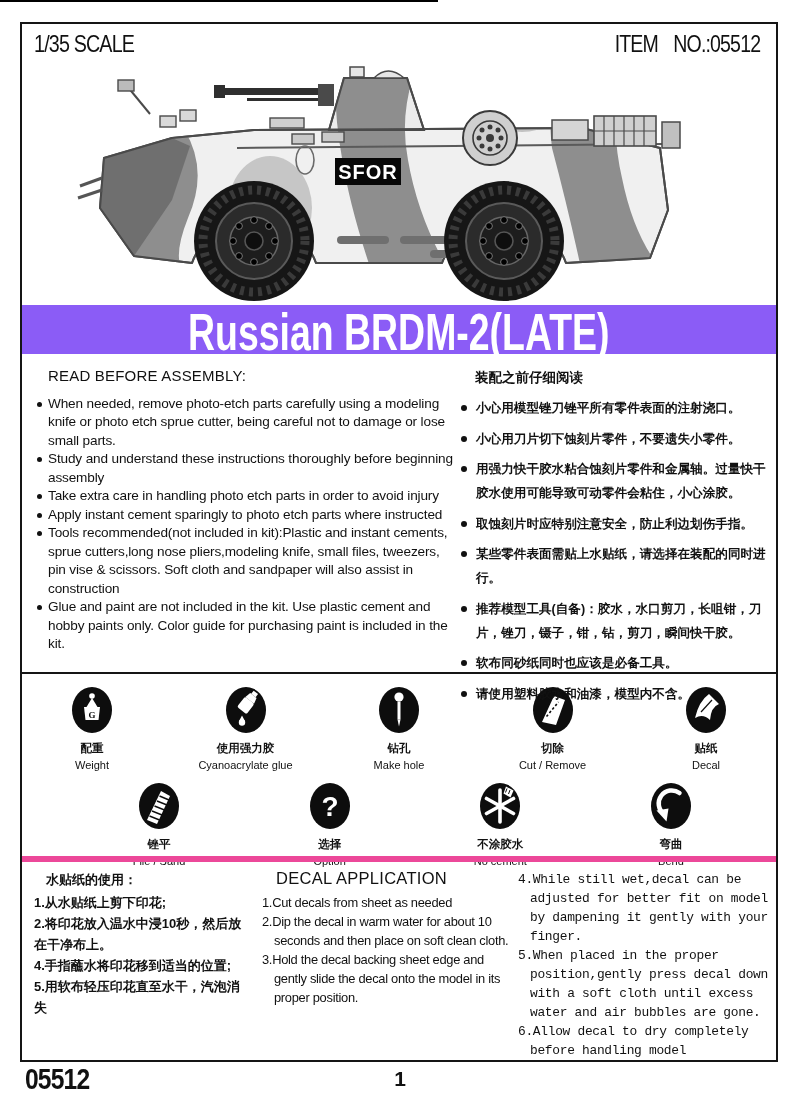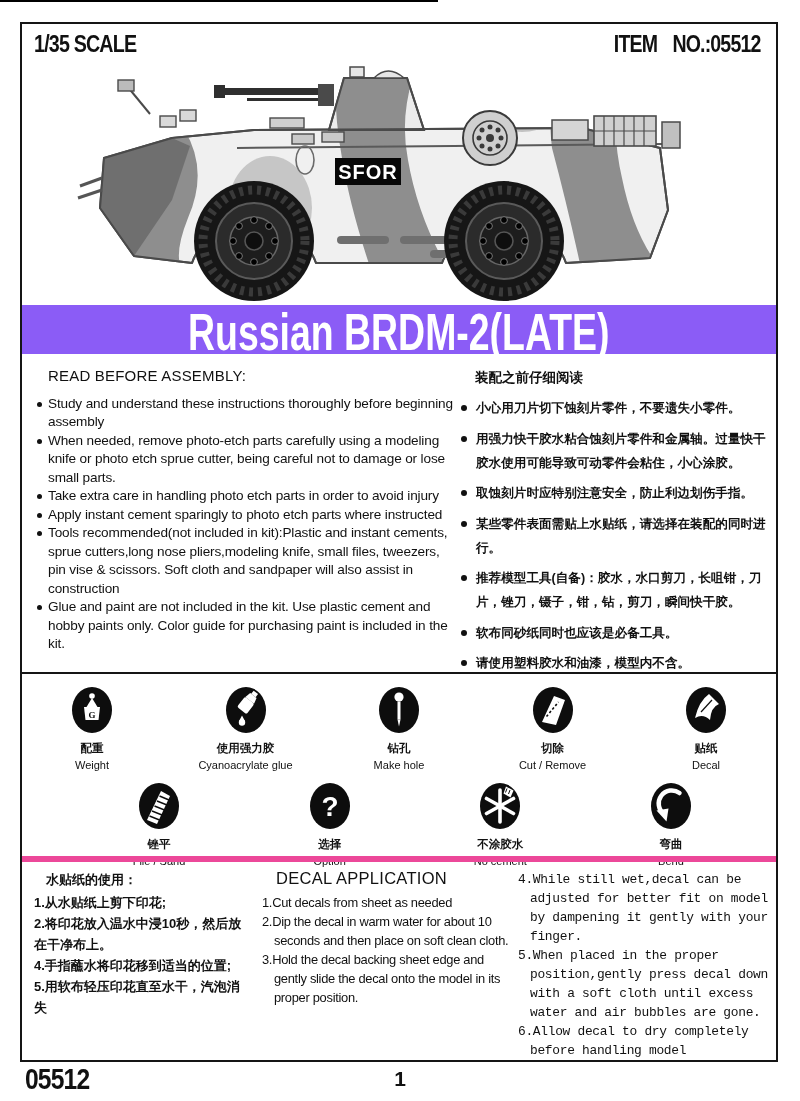--- a/index.html
+++ b/index.html
@@ -3,21 +3,21 @@
 <meta charset="utf-8">
 <style>
   html,body{margin:0;padding:0;background:#fff;}
   .page{position:relative;width:800px;height:1101px;background:#fff;overflow:hidden;
         font-family:"Liberation Sans",sans-serif;color:#111;}
   .scan-line{position:absolute;left:0;top:0;width:438px;height:2px;background:#000;}
   .frame{position:absolute;left:20px;top:22px;width:758px;height:1040px;border:2px solid #151515;
          box-sizing:border-box;display:flex;flex-direction:column;}
   
   .hdr{height:44px;display:flex;justify-content:space-between;align-items:center;
-       padding:6px 16px 0 12px;font-weight:bold;}
+       padding:6px 16px 0 12px;font-weight:normal;}
   .hdr .scale{font-size:24px;letter-spacing:-1px;transform:scaleX(.82);transform-origin:left center;display:inline-block;}
   .hdr .itemno{font-size:23px;letter-spacing:-1px;transform:scaleX(.85);transform-origin:right center;display:inline-block;white-space:nowrap;}
   .hdr .itemno .gap{display:inline-block;width:18px;}
   
   .art{height:247px;position:relative;}
   .art svg{display:block;}
   
   .titlebar{height:91px;background:#8b5cf6;color:#fff;overflow:hidden;}
   .titlebar .t-en{margin:2px 0 0 0;text-align:center;font-size:52px;font-weight:bold;line-height:50px;}
   .titlebar .t-en span{display:inline-block;transform:scaleX(.72);transform-origin:center;white-space:nowrap;letter-spacing:0;}
@@ -188,29 +188,30 @@
     </div>
 
     <div class="titlebar">
       <div class="t-en"><span>Russian BRDM-2(LATE)</span></div>
       <div class="t-zh">俄罗斯BRDM-2（后期型）侦察车</div>
     </div>
 
     <div class="instr">
       <div class="col-en">
         <div class="h">READ BEFORE ASSEMBLY:</div>
+        <div class="b-item">When needed, remove photo-etch parts carefully using a modeling knife or photo etch sprue cutter, being careful not to damage or lose small parts.</div>
         <div class="b-item">Study and understand these instructions thoroughly before beginning assembly</div>
-        <div class="b-item">When needed, remove photo-etch parts carefully using a modeling knife or photo etch sprue cutter, being careful not to damage or lose small parts.</div>
         <div class="b-item">Take extra care in handling photo etch parts in order to avoid injury</div>
         <div class="b-item">Apply instant cement sparingly to photo etch parts where instructed</div>
         <div class="b-item">Tools recommended(not included in kit):Plastic and instant cements, sprue cutters,long nose pliers,modeling knife, small files, tweezers, pin vise &amp; scissors. Soft cloth and sandpaper will also assist in construction</div>
         <div class="b-item">Glue and paint are not included in the kit. Use plastic cement and hobby paints only. Color guide for purchasing paint is included in the kit.</div>
       </div>
       <div class="col-zh">
         <div class="h">装配之前仔细阅读</div>
+        <div class="z-item">小心用模型锉刀锉平所有零件表面的注射浇口。</div>
         <div class="z-item">小心用刀片切下蚀刻片零件，不要遗失小零件。</div>
         <div class="z-item">用强力快干胶水粘合蚀刻片零件和金属轴。过量快干胶水使用可能导致可动零件会粘住，小心涂胶。</div>
         <div class="z-item">取蚀刻片时应特别注意安全，防止利边划伤手指。</div>
         <div class="z-item">某些零件表面需贴上水贴纸，请选择在装配的同时进行。</div>
         <div class="z-item">推荐模型工具(自备)：胶水，水口剪刀，长咀钳，刀片，锉刀，镊子，钳，钻，剪刀，瞬间快干胶。</div>
         <div class="z-item">软布同砂纸同时也应该是必备工具。</div>
         <div class="z-item">请使用塑料胶水和油漆，模型内不含。</div>
       </div>
     </div>
 

